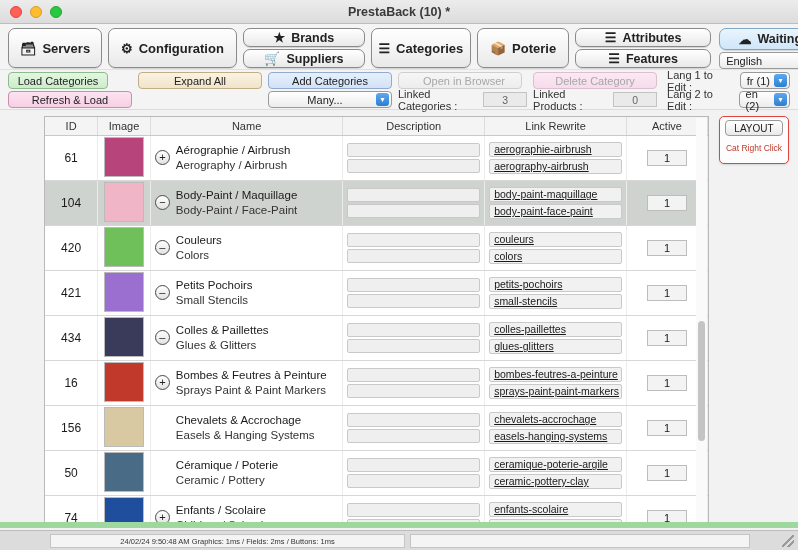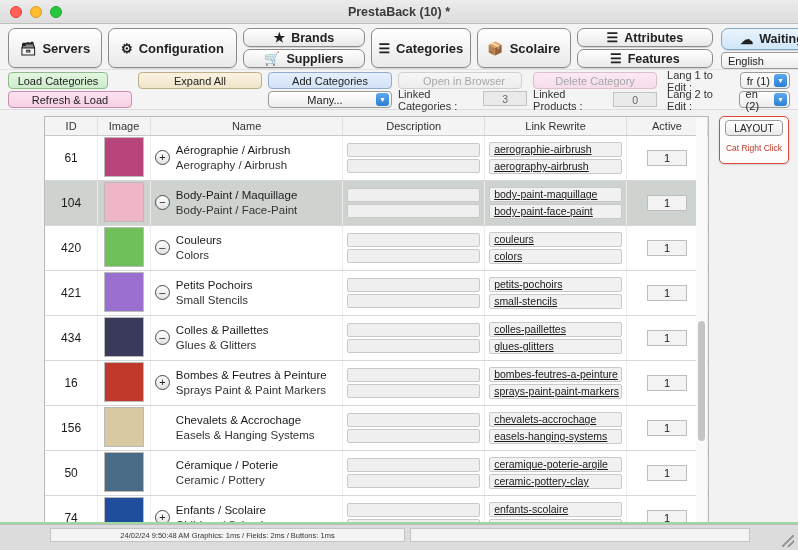--- a/index.html
+++ b/index.html
@@ -256,21 +256,21 @@
   .layouthint {
     margin-top: 7px;
     font-size: 8.5px;
     color: #c0392b;
   }
 
   
   .statusbar {
     position: absolute;
     left: 0; bottom: 0;
-    width: 798px; height: 26px;
+    width: 798px; height: 20px;
     background: #dcdcdc;
     border-top: 1px solid #bdbdbd;
   }
   .greenstrip {
     position: absolute;
     left: 0; bottom: 22px;
     width: 798px; height: 6px;
     background: #9fd89f;
   }
   .statusinner {
@@ -330,21 +330,21 @@
         <span class="ico">🛒</span>
         <span>Suppliers</span>
       </div>
     </div>
     <div class="tbtn tall" style="width:100px;">
       <span class="ico">☰</span>
       <span>Categories</span>
     </div>
     <div class="tbtn tall" style="width:94px;">
       <span class="ico">📦</span>
-      <span>Scolaire</span>
+      <span>Poterie</span>
     </div>
     <div class="colgrp">
       <div class="tbtn half" style="width:136px;">
         <span class="ico">☰</span>
         <span>Attributes</span>
       </div>
       <div class="tbtn half" style="width:136px;">
         <span class="ico">☰</span>
         <span>Features</span>
       </div>
@@ -371,21 +371,21 @@
     </div>
     <div class="colgrp">
       <div class="sbtn blue" style="width:124px;">Add Categories</div>
       <div class="selectbox" style="width:124px; justify-content:center;">
         <span>Many...</span>
         <span class="arrow">▾</span>
       </div>
     </div>
     <div class="colgrp">
       <div class="sbtn disabled" style="width:124px;padding-left:14px;">Open in Browser</div>
-      <div style="display:flex; gap:4px; align-items:flex-start; height:17px;">
+      <div style="display:flex; gap:4px; align-items:center; height:17px;">
         <span class="fieldlabel">Linked Categories :</span>
         <span class="readonly">3</span>
       </div>
     </div>
     <div class="colgrp">
       <div class="sbtn pinkdis" style="width:124px;">Delete Category</div>
       <div style="display:flex; gap:4px; align-items:center; height:17px;">
         <span class="fieldlabel">Linked Products :</span>
         <span class="readonly">0</span>
       </div>

